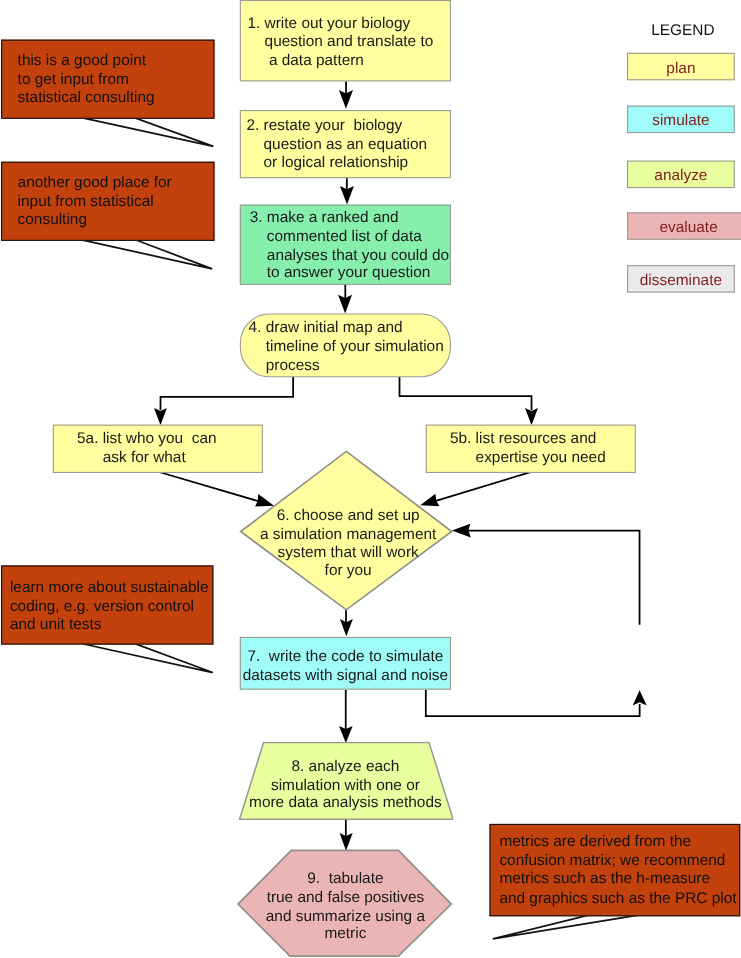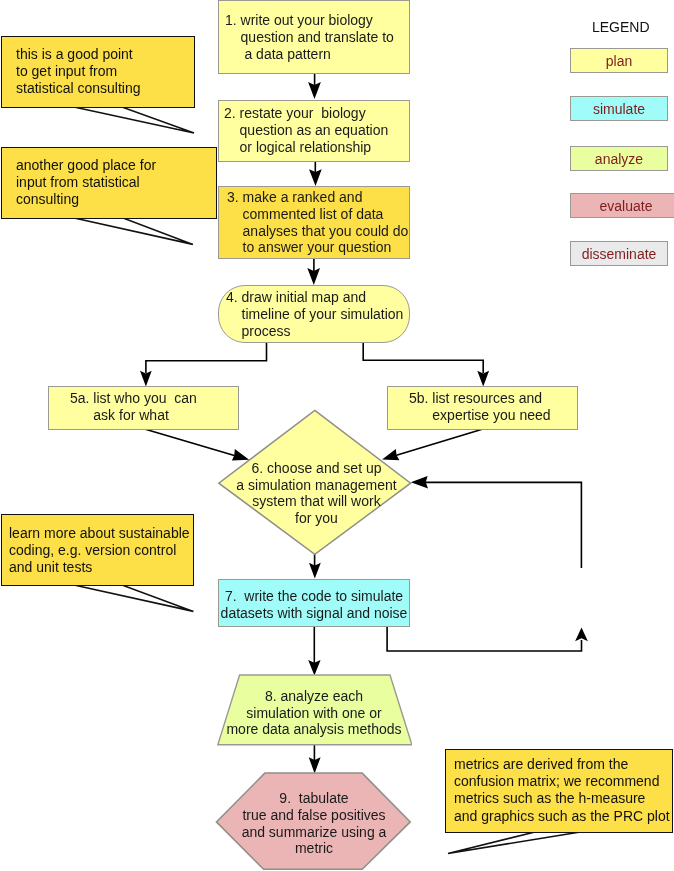--- a/index.html
+++ b/index.html
@@ -9,21 +9,21 @@
        -webkit-font-smoothing:antialiased;}
   #stage{position:relative;width:674px;height:871px;background:#fff;text-decoration:underline;}
   #wires{position:absolute;top:0;left:0;pointer-events:none;}
   .node{position:absolute;box-sizing:border-box;color:#1a1a1a;font-size:14px;
         line-height:16.8px;white-space:pre;}
   .node > span{position:absolute;display:block;}
   .node.ctr{display:flex;align-items:center;justify-content:center;text-align:center;}
   .node.ctr > span{position:static;}
   .rect{border:1px solid #9a9a93;}
   .callout{position:absolute;box-sizing:border-box;border:1.6px solid #111;
-           background:#fde047;color:#111;font-size:14px;line-height:17.2px;
+           background:#c2410c;color:#111;font-size:14px;line-height:17.2px;
            white-space:pre;padding:0;text-align:left;z-index:5;}
   .callout > span{position:absolute;left:14px;top:7px;display:block;}
   .legend-title{position:absolute;font-size:14px;color:#111;}
   .legend-item{position:absolute;box-sizing:border-box;border:1px solid #9a9a93;
                display:flex;align-items:center;justify-content:center;
                font-size:14px;color:#7f1d1d;}
   .shape{position:absolute;display:flex;align-items:center;justify-content:center;
          text-align:center;color:#1a1a1a;font-size:14px;line-height:16.6px;white-space:pre;}
   .shape span{position:relative;z-index:2;}
 </style>
@@ -64,21 +64,21 @@
   <div class="node rect" style="left:218px;top:0px;width:192px;height:74px;background:#FFFFA0;">
     <span style="left:6px;top:11px;">1. write out your biology
     question and translate to
      a data pattern</span>
   </div>
   <div class="node rect" style="left:218px;top:100px;width:192px;height:62px;background:#FFFFA0;">
     <span style="left:5px;top:4px;">2. restate your  biology
     question as an equation
     or logical relationship</span>
   </div>
-  <div class="node rect" style="left:218px;top:186px;width:192px;height:73px;background:#fde047;">
+  <div class="node rect" style="left:218px;top:186px;width:192px;height:73px;background:#86efac;">
     <span style="left:8px;top:2px;">3. make a ranked and
     commented list of data
     analyses that you could do
     to answer your question</span>
   </div>
   <div class="node rect" style="left:218px;top:285px;width:192px;height:58px;background:#FFFFA0;border-radius:27px;">
     <span style="left:7px;top:3px;">4. draw initial map and
     timeline of your simulation
     process</span>
   </div>
@@ -124,21 +124,21 @@
 true and false positives
 and summarize using a
 metric</span>
   </div>
 
   <div class="callout" style="left:1px;top:36px;width:194px;height:72px;">
     <span style="left:14px;top:9px;">this is a good point
 to get input from
 statistical consulting</span>
   </div>
-  <div class="callout" style="left:1px;top:147px;width:216px;height:72px;">
+  <div class="callout" style="left:1px;top:147px;width:194px;height:72px;">
     <span style="left:14px;top:9px;">another good place for
 input from statistical
 consulting</span>
   </div>
   <div class="callout" style="left:1px;top:514px;width:193px;height:72px;">
     <span style="left:7px;top:10px;">learn more about sustainable
 coding, e.g. version control
 and unit tests</span>
   </div>
   <div class="callout" style="left:445px;top:749px;width:228px;height:84px;">

